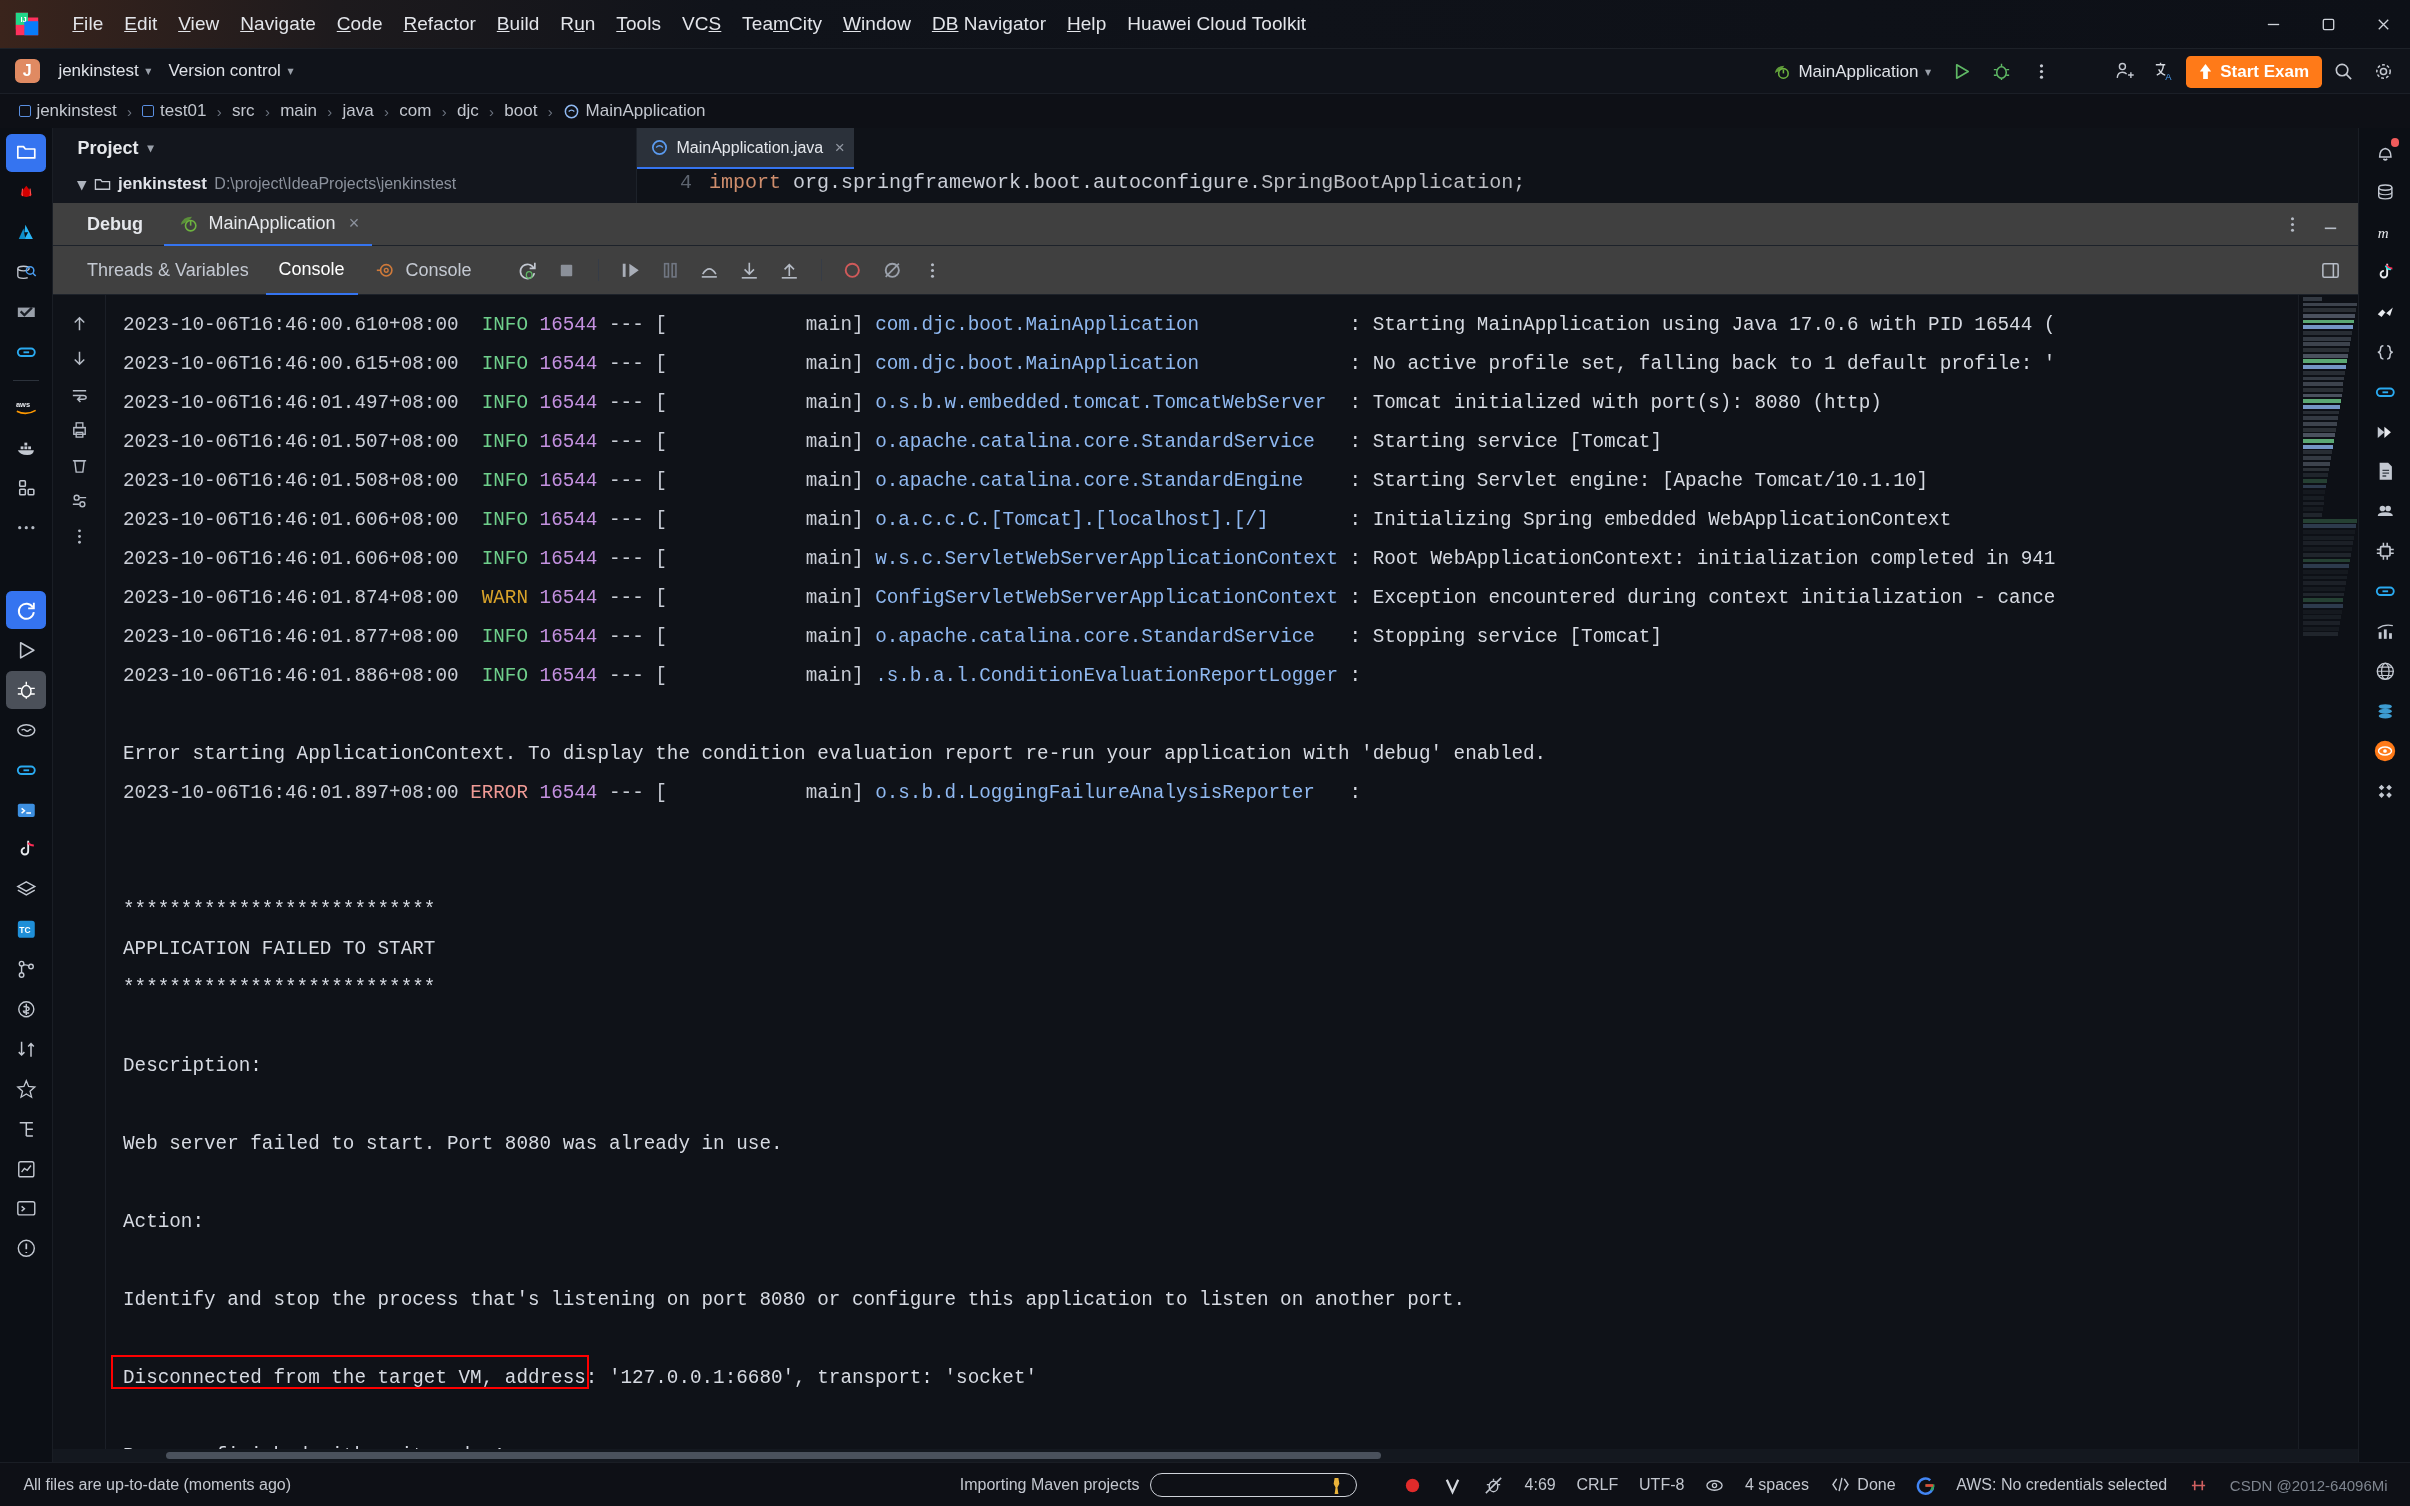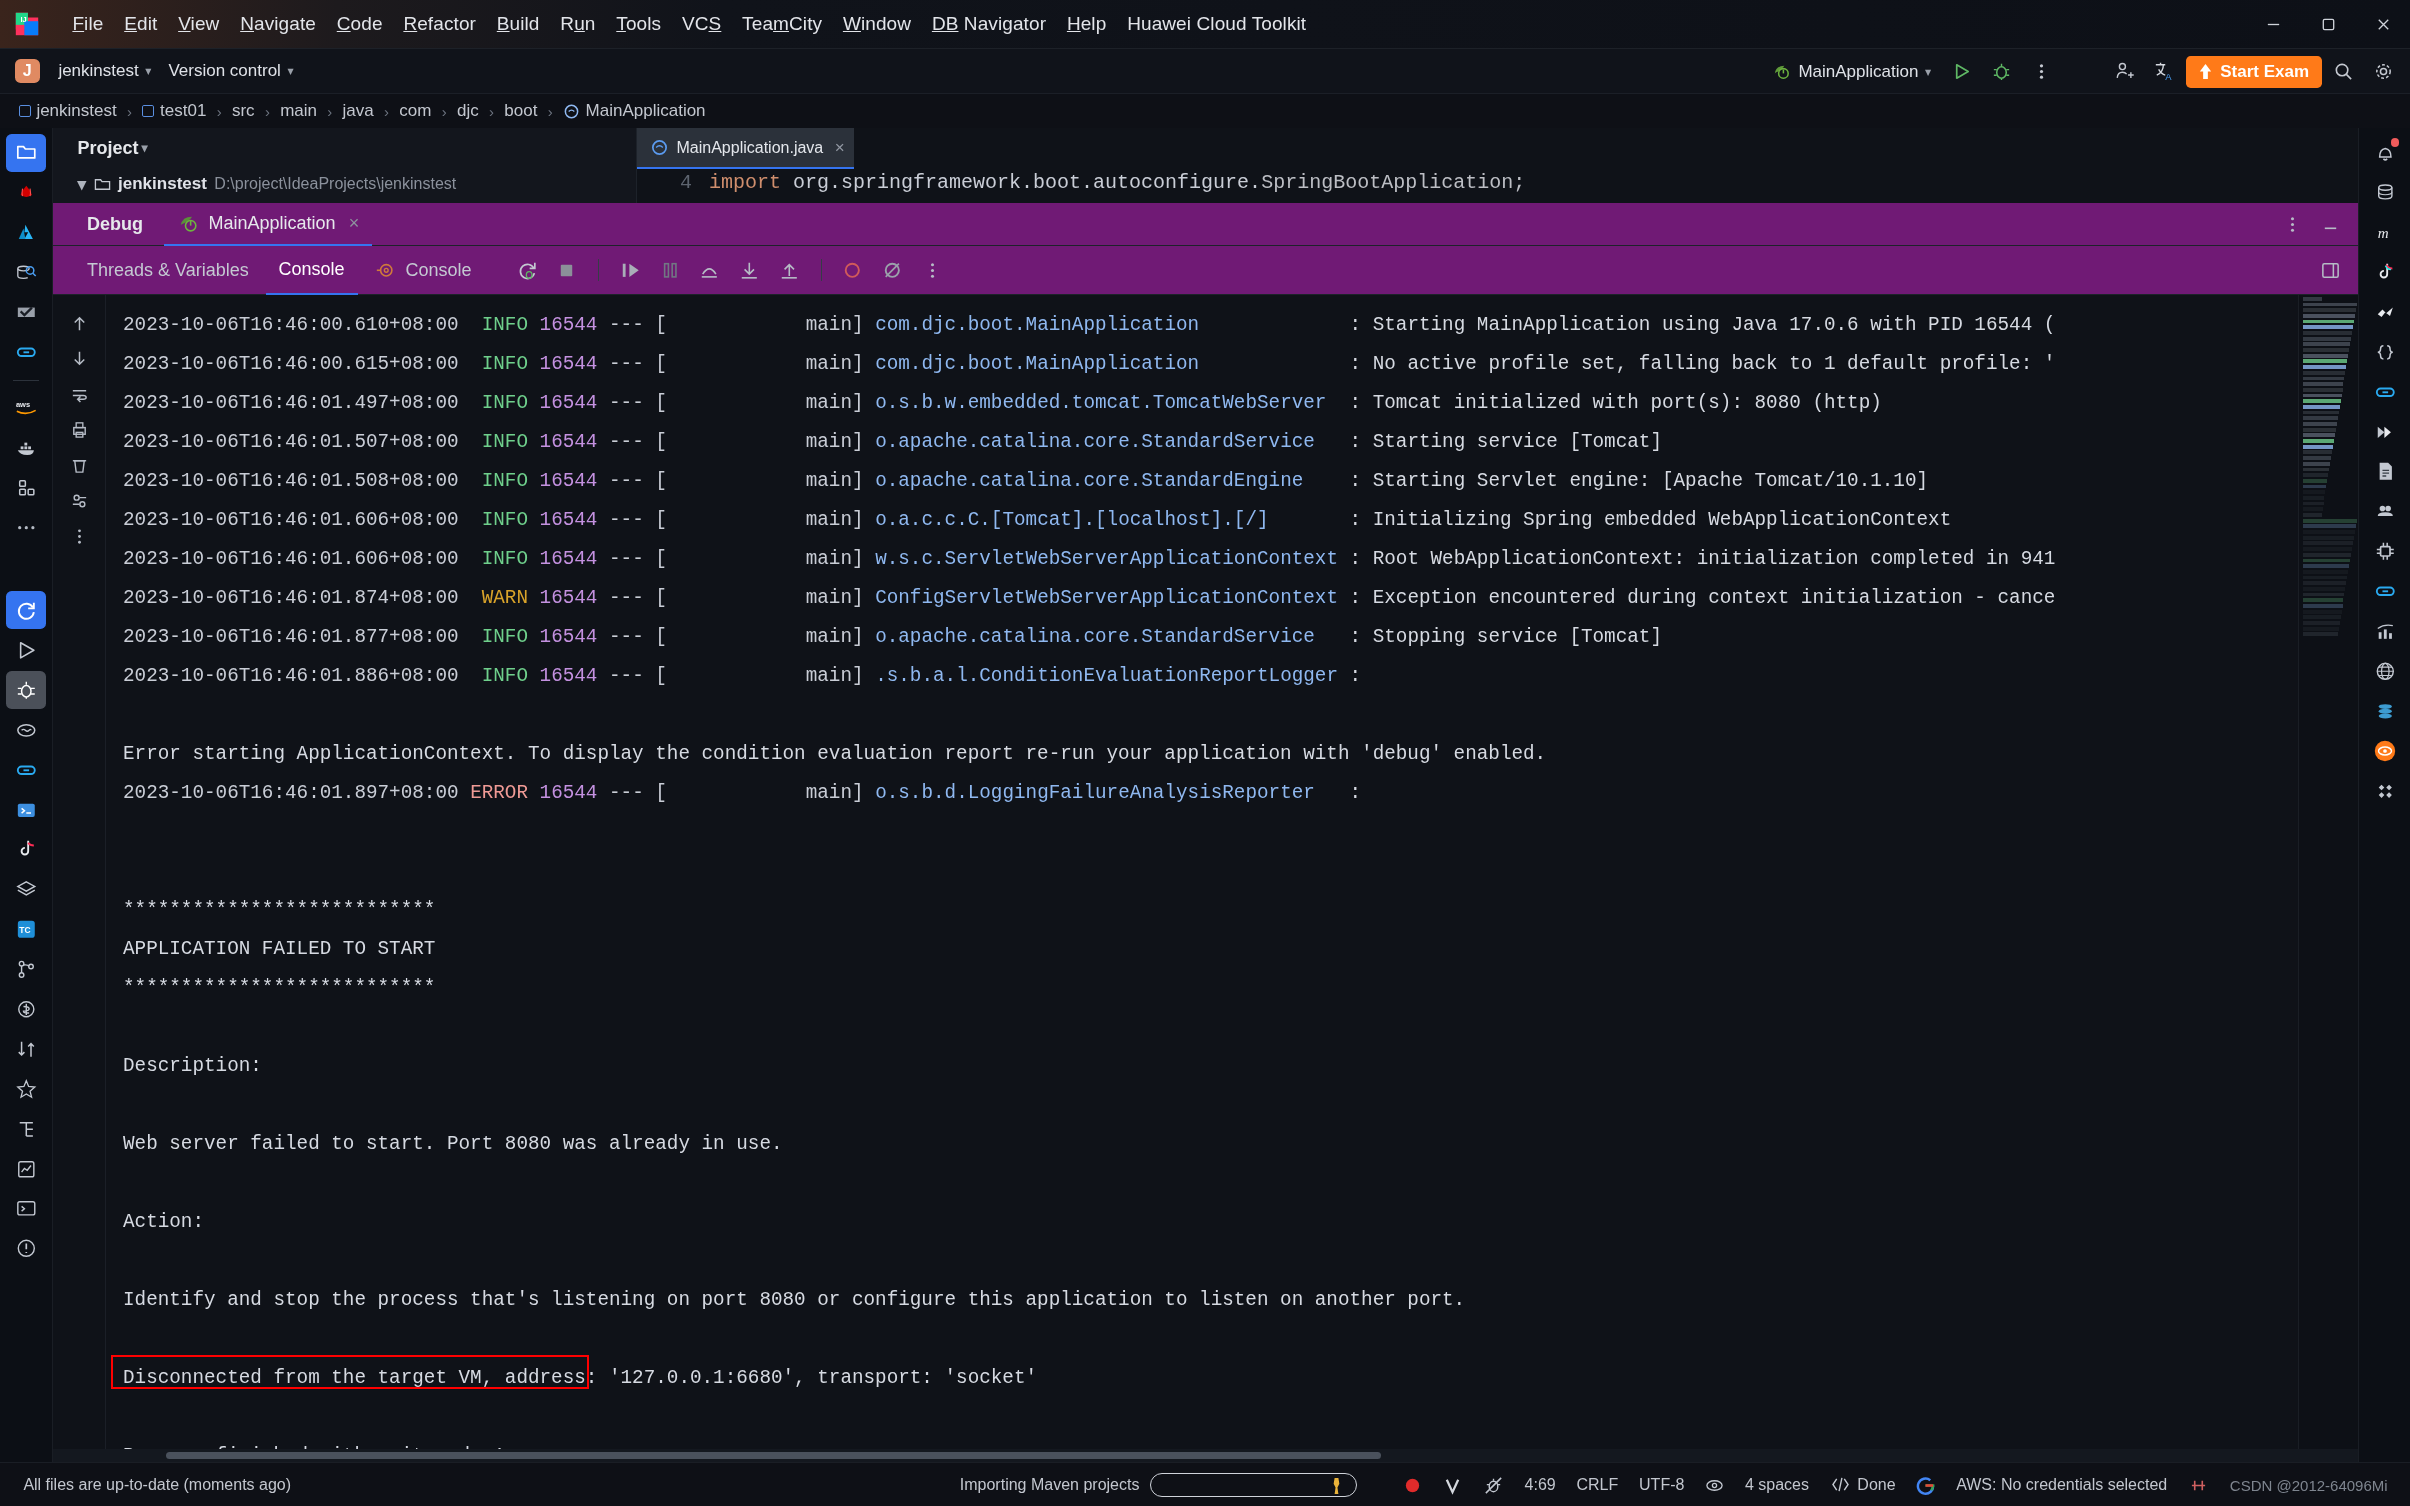--- a/index.html
+++ b/index.html
@@ -88,21 +88,21 @@
   .rail-ic.sel2 { background: #4b5059; color: #fff; }
   .rail-sep { width: 26px; height: 0.9px; background: #2c323b; margin: 6.6px 0; flex:none; }
 
   
   .proj-strip {
     position: absolute; top: 128px; left: 53px; width: 584px; height: 100px;
     background: #13161d; border-right: 0.9px solid #1d222a;
   }
   .proj-head {
     height: 40px; display: flex; align-items: center; padding-left: 24.5px;
-    font-size: 18px; font-weight: 700; color: #e6e8ec; gap: 3px;
+    font-size: 18px; font-weight: 700; color: #e6e8ec; gap: 9px;
   }
   .proj-row {
     display:flex; align-items:center; gap: 7.5px; padding-left: 24.5px; height: 32px;
     font-size: 17px; color: #dfe2e8; font-weight: 700; white-space: nowrap;
   }
   .proj-row .pth { font-weight: 400; color: #8b919c; font-size: 16px; }
 
   
   .edit-strip {
     position: absolute; top: 128px; left: 637px; right: 53px; height: 100px;
@@ -117,21 +117,21 @@
   .code-ghost {
     position:absolute; left: 0; top: 41px; right: 0; height: 58px;
     font-family: "Liberation Mono", monospace; font-size: 20px;
     display:flex; align-items:flex-start; padding-top: 1.9px; color: #c9cdd6; overflow:hidden;
   }
   .gutter-ghost { width: 72px; text-align:right; padding-right: 17px; color:#5d646f; }
 
   
   .debugwin {
     position: absolute; top: 203px; left: 53px; right: 53px; bottom: 45px;
-    background: #701a75; display: flex; flex-direction: column;
+    background: #404040; display: flex; flex-direction: column;
   }
   .dbg-tabs {
     height: 43px; display: flex; align-items: center; padding-left: 22.6px; gap: 9.4px;
     position: relative; border-bottom: 0.9px solid #1d222a;
   }
   .dbg-title { font-size: 18px; font-weight: 700; color: #e6e8ec; padding: 0 11.3px; }
   .dbg-run-tab {
     display: flex; align-items: center; gap: 9.4px; font-size: 18px; color: #e6e8ec;
     height: 43px; padding: 0 13px; border-bottom: 2.8px solid #3574f0; margin-bottom: -0.9px;
   }

